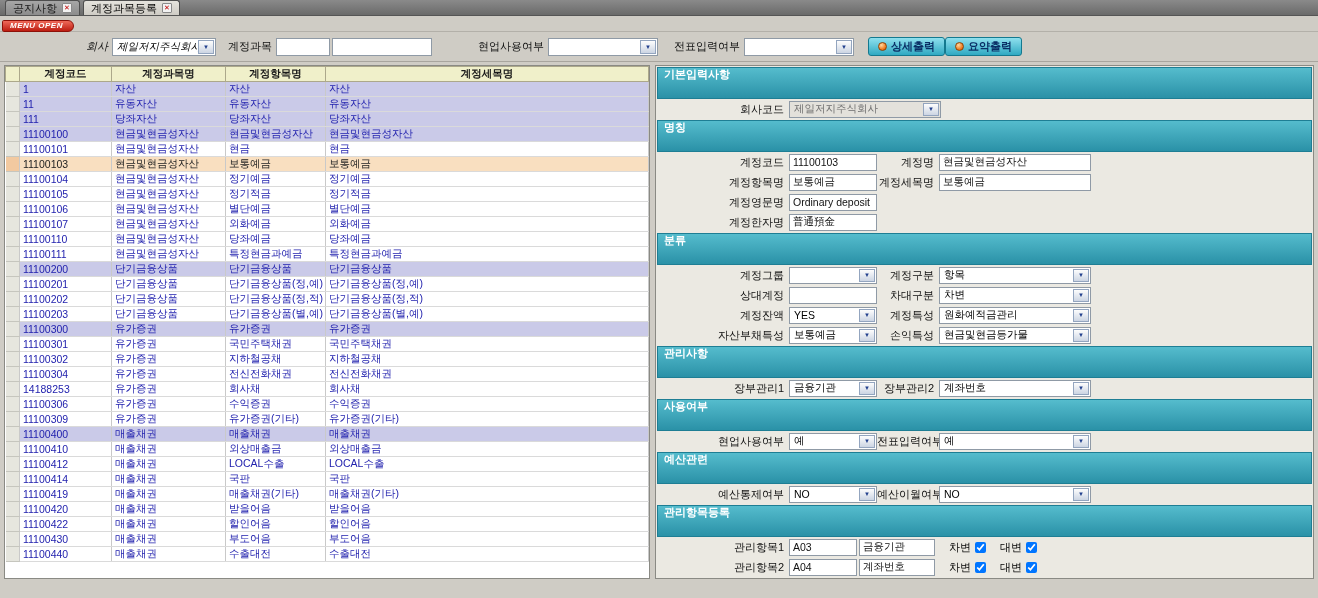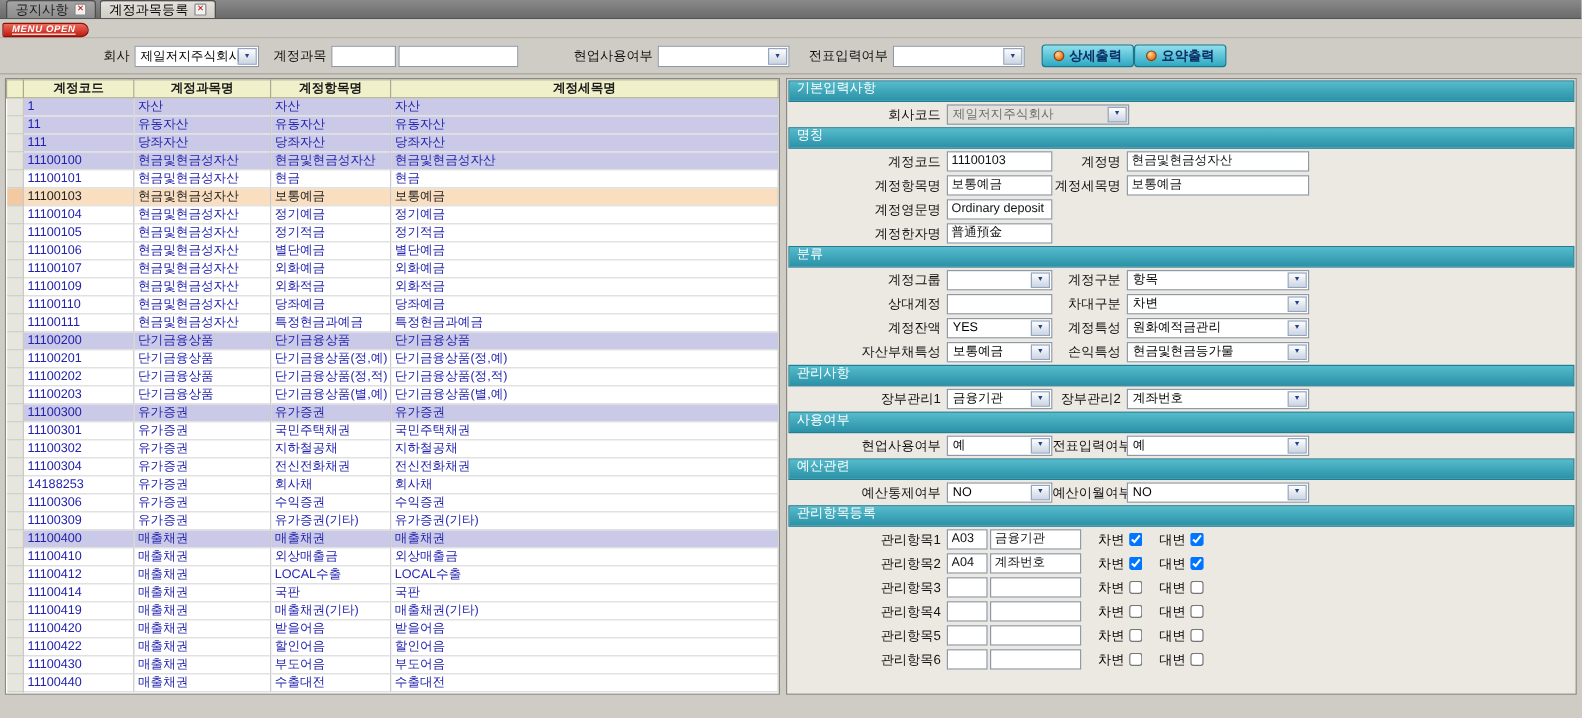--- a/index.html
+++ b/index.html
@@ -8,27 +8,27 @@
 
   
   .tabbar { height:16px; background:linear-gradient(#8a8a8a,#6a6a6a); display:flex; align-items:flex-end; padding-left:5px; gap:3px; border-bottom:1px solid #555; }
   .tab { height:15px; display:flex; align-items:center; gap:5px; padding:0 7px; border:1px solid #4e4e4e; border-bottom:none; border-radius:3px 3px 0 0; cursor:default; white-space:nowrap; }
   .tab-inactive { background:linear-gradient(#a6a6a6,#8c8c8c); color:#1a1a1a; }
   .tab-active { background:linear-gradient(#e5e3dd,#cfccc5); color:#000; }
   .tab-close { width:10px; height:10px; background:#f2f2f2; border:1px solid #8a8a8a; color:#c40000; font-size:7px; font-weight:bold; line-height:8px; text-align:center; border-radius:1px; cursor:pointer; }
 
   
   .menurow { height:16px; background:#CFCCC5; border-bottom:1px solid #b3b0a9; padding:2px 0 0 2px; }
-  .menu-open { display:inline-flex; align-items:center; height:12px; padding:0 10px 0 7px; background:linear-gradient(#ef6a5a,#bd1d11); color:#fff; font-size:8px; font-weight:bold; font-style:italic; border:1px solid #8d1109; border-radius:2px 7px 7px 2px; letter-spacing:.5px; cursor:pointer;text-decoration:underline; }
+  .menu-open { display:inline-flex; align-items:center; height:12px; padding:0 10px 0 7px; background:linear-gradient(#ef6a5a,#bd1d11); color:#fff; font-size:8px; font-weight:bold; font-style:italic; border:1px solid #8d1109; border-radius:2px 7px 7px 2px; letter-spacing:.5px; cursor:pointer; }
 
   
   .toolbar { height:30px; display:flex; align-items:center; background:#CFCCC5; border-bottom:1px solid #a8a59e; }
   .tgroup { display:flex; align-items:center; }
   .tlabel { margin-right:4px; color:#111; white-space:nowrap; }
-  .g1 { margin-left:86px; } .g2 { margin-left:12px; } .g3 { margin-left:46px; } .g4 { margin-left:16px; } .g5 { margin-left:14px; display:flex; gap:0; }
+  .g1 { margin-left:86px;font-style:italic; } .g2 { margin-left:12px; } .g3 { margin-left:46px; } .g4 { margin-left:16px; } .g5 { margin-left:14px; display:flex; gap:0; }
 
   .finput { height:18px; border:1px solid #8f9aa6; background:#fff; padding:0 3px; font-family:inherit; font-size:10.5px; color:#111; }
   .fselect { height:18px; border:1px solid #8f9aa6; background:#fff; position:relative; display:flex; align-items:center; padding:0 18px 0 4px; overflow:hidden; white-space:nowrap; font-size:10.5px; cursor:pointer; }
   .fselect::after { content:"▼"; position:absolute; top:1px; right:1px; bottom:1px; width:14px; background:linear-gradient(#fdfdfd,#ccd5e3); border:1px solid #93a5bf; color:#23418e; font-size:6px; display:flex; align-items:center; justify-content:center; }
   .fselect.disabled { background:#e3e1db; color:#6e6e6e; }
 
   .btn { height:19px; display:inline-flex; align-items:center; gap:4px; padding:0 9px; background:linear-gradient(#8fe0ee,#2fa9c2); border:1px solid #14798f; border-radius:3px; color:#0a2f66; font-weight:bold; font-size:11px; cursor:pointer; white-space:nowrap; }
   .btn-icon { width:9px; height:9px; border-radius:50%; background:radial-gradient(circle at 35% 30%,#ffd9a0,#f07a1d 65%,#b5530a); border:1px solid #8d4307; }
 
   
@@ -40,29 +40,29 @@
   .grid th { background:#F0F0CA; border:1px solid #acA88b; font-weight:bold; height:15px; font-size:10.5px; color:#1a1a1a; overflow:hidden; white-space:nowrap; }
   .grid td { height:14px; border-right:1px solid #c9c9c9; border-bottom:1px solid #dadada; padding:0 3px; color:#2222AE; white-space:nowrap; overflow:hidden; }
   .grid td.sel { background:#E6E6DE; border-bottom:1px solid #c6c6be; }
   .grid tr.group td { background:#CACAE8; }
   .grid tr.group td.sel { background:#E6E6DE; }
   .grid tr.selected td { background:#F9DFC0; color:#222; }
   .grid tr.selected td.sel { background:#F2C9A0; }
 
   
   .form-panel { flex:1; height:514px; border:1px solid #8a8a84; background:#EBE9E2; overflow:hidden; }
-  .sec-header { height:18px; line-height:13px; background:linear-gradient(#55bccd,#2a91a7); border:1px solid #1e7e94; color:#fff; font-weight:normal; padding-left:6px; margin:1px 1px 0 1px; font-size:11px; }
+  .sec-header { height:32px; line-height:13px; background:linear-gradient(#55bccd,#2a91a7); border:1px solid #1e7e94; color:#fff; font-weight:bold; padding-left:6px; margin:1px 1px 0 1px; font-size:11px; }
   .frow { display:flex; align-items:center; height:20px; }
   .flabel1 { width:133px; text-align:right; padding-right:5px; color:#111; white-space:nowrap; }
   .flabel2 { width:62px; text-align:right; padding-right:5px; color:#111; white-space:nowrap; }
   .form-panel .finput, .form-panel .fselect { height:17px; }
   .cb-label { margin:0 2px 0 14px; white-space:nowrap; }
   input[type=checkbox] { width:11px; height:11px; margin-left:2px; cursor:pointer; }
 
-  .w46{width:34px} .w54{width:54px} .w76{width:76px} .w88{width:88px} .w100{width:100px}
+  .w46{width:68px} .w54{width:54px} .w76{width:76px} .w88{width:88px} .w100{width:100px}
   .w104{width:104px} .w110{width:110px} .w152{width:152px}
   .mt2{margin-left:2px}
 </style>
 </head>
 <body>
 
 <div>
 
   <div class="tabbar">
     <div class="tab tab-inactive">
@@ -201,27 +201,20 @@
             </tr>
             <tr>
               <td class="sel"></td>
               <td>11100107</td>
               <td>현금및현금성자산</td>
               <td>외화예금</td>
               <td>외화예금</td>
             </tr>
             <tr>
               <td class="sel"></td>
-              <td>11100109</td>
-              <td>현금및현금성자산</td>
-              <td>외화적금</td>
-              <td>외화적금</td>
-            </tr>
-            <tr>
-              <td class="sel"></td>
               <td>11100110</td>
               <td>현금및현금성자산</td>
               <td>당좌예금</td>
               <td>당좌예금</td>
             </tr>
             <tr>
               <td class="sel"></td>
               <td>11100111</td>
               <td>현금및현금성자산</td>
               <td>특정현금과예금</td>

